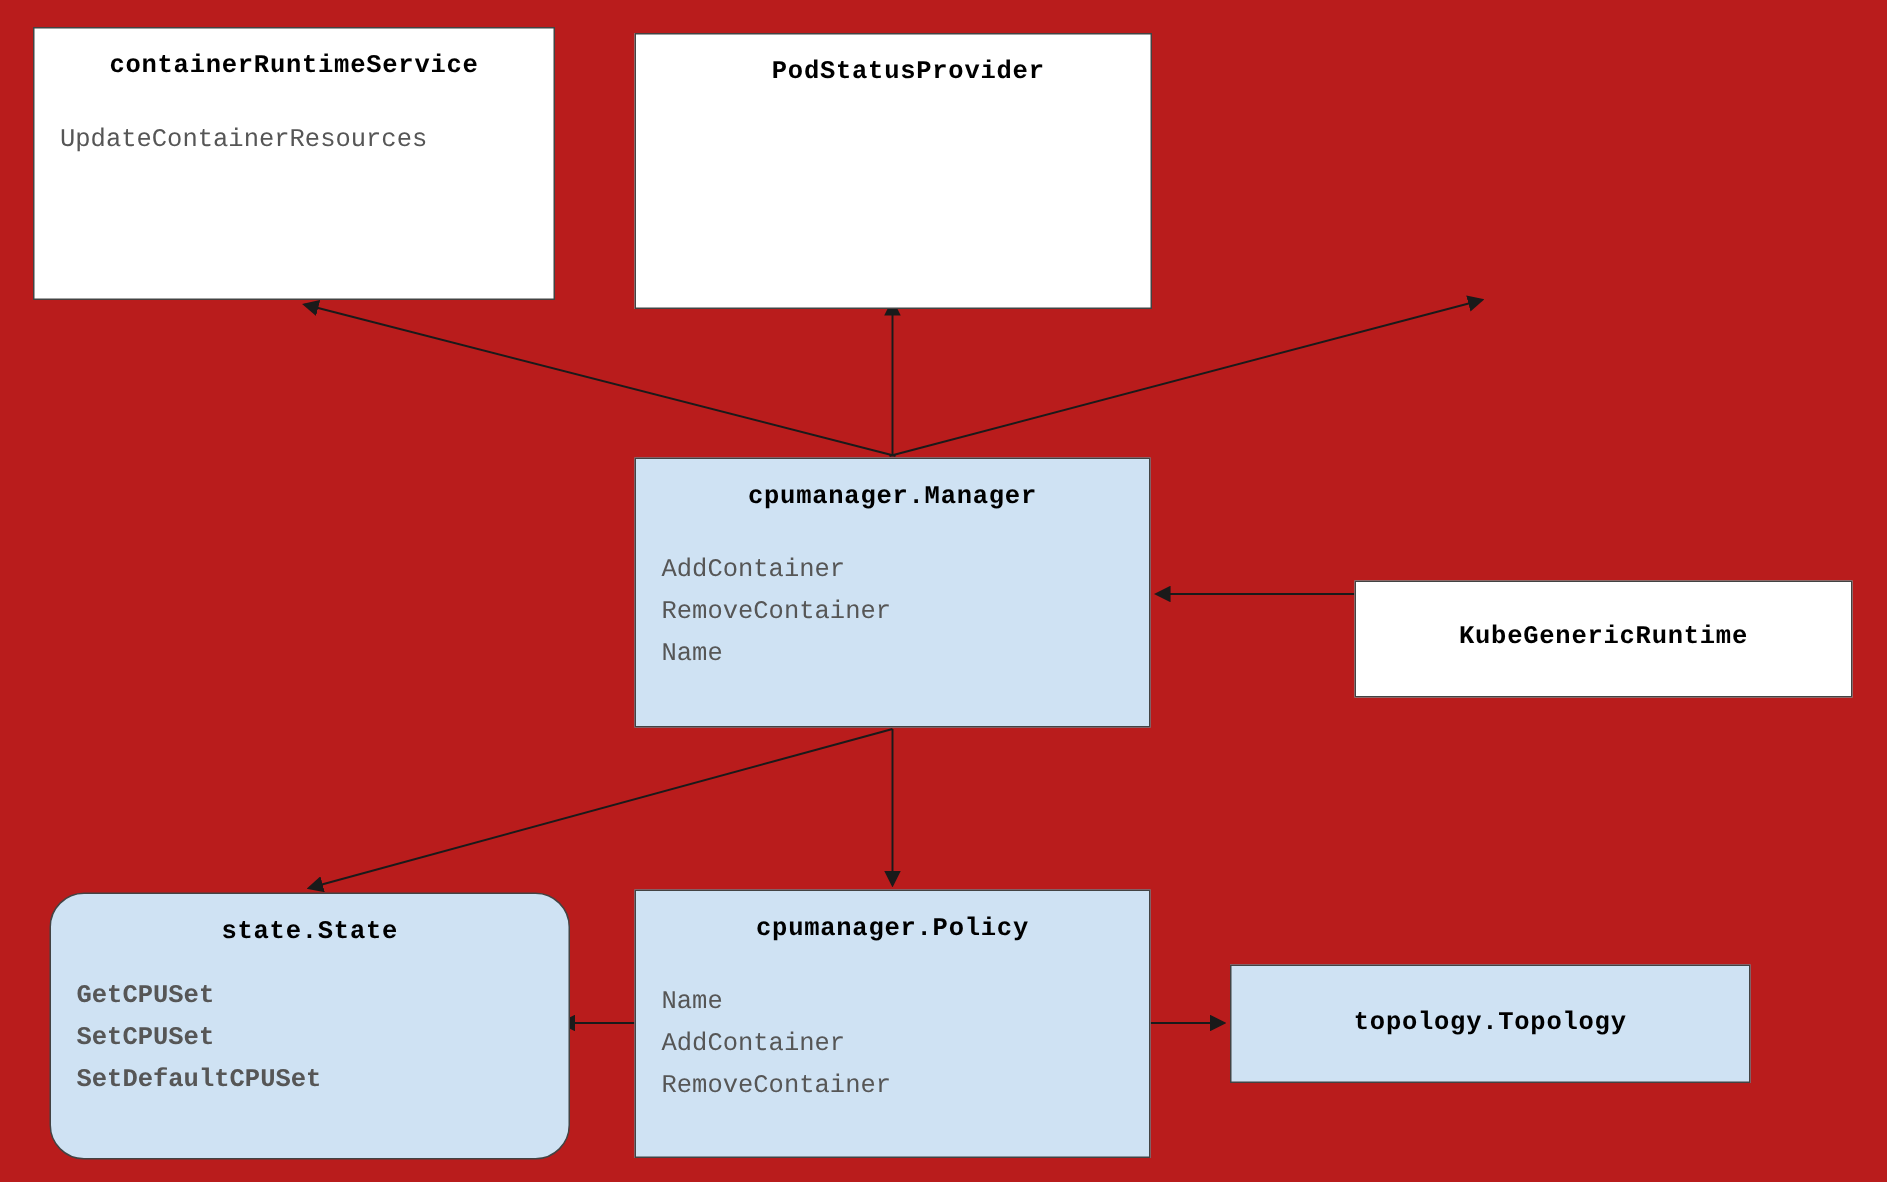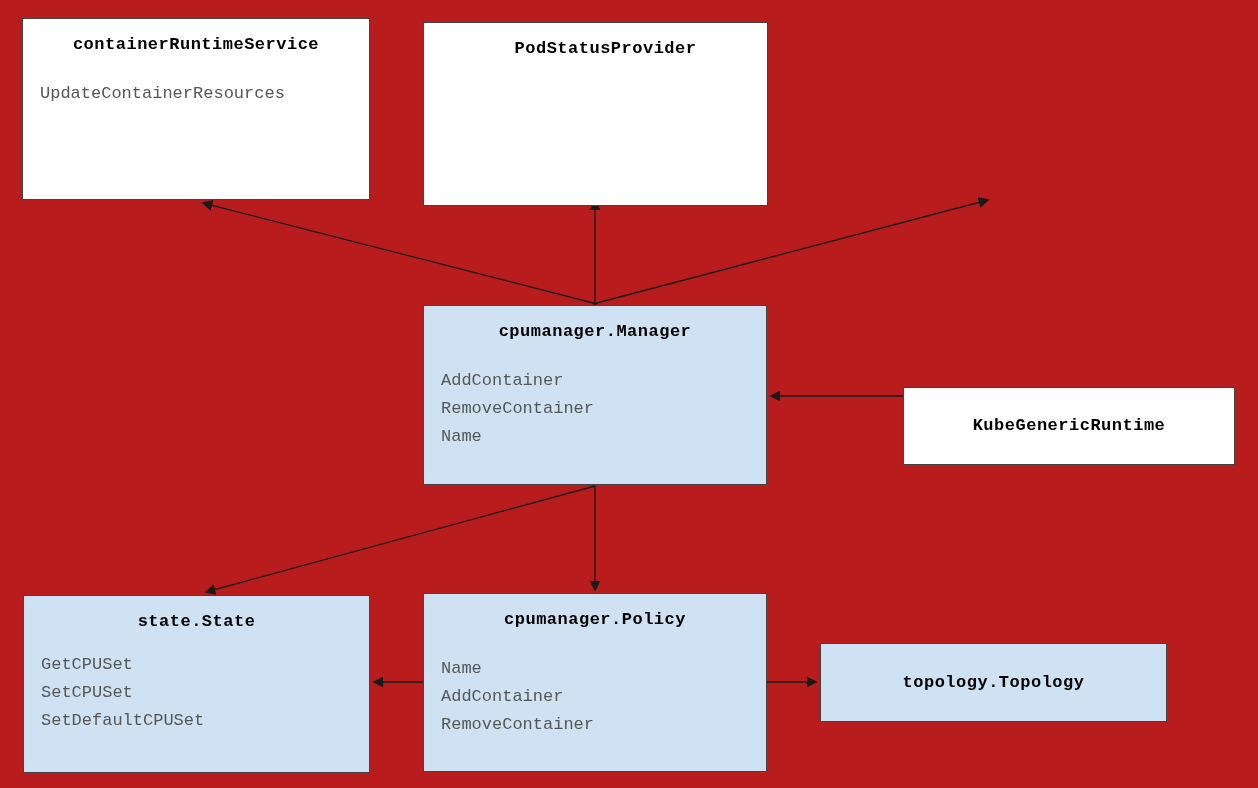--- a/index.html
+++ b/index.html
@@ -113,23 +113,23 @@
       <div>AddContainer</div>
       <div>RemoveContainer</div>
       <div>Name</div>
     </div>
   </div>
 
   <div class="class-box" style="left:903px; top:355px; width:332px; height:78px;margin-top:32px;">
     <div class="box-title box-title-centered">KubeGenericRuntime</div>
   </div>
 
-  <div class="class-box blue" style="left:23px; top:595px; width:347px; height:178px;">
+  <div class="class-box blue" style="left:33px; top:595px; width:347px; height:178px;border-radius:23px;">
     <div class="box-title">state.State</div>
-    <div class="methods" style="margin-top:20px;">
+    <div class="methods" style="margin-top:20px;font-weight:bold;">
       <div>GetCPUSet</div>
       <div>SetCPUSet</div>
       <div>SetDefaultCPUSet</div>
     </div>
   </div>
 
   <div class="class-box blue" style="left:423px; top:593px; width:344px; height:179px;">
     <div class="box-title">cpumanager.Policy</div>
     <div class="methods">
       <div>Name</div>

